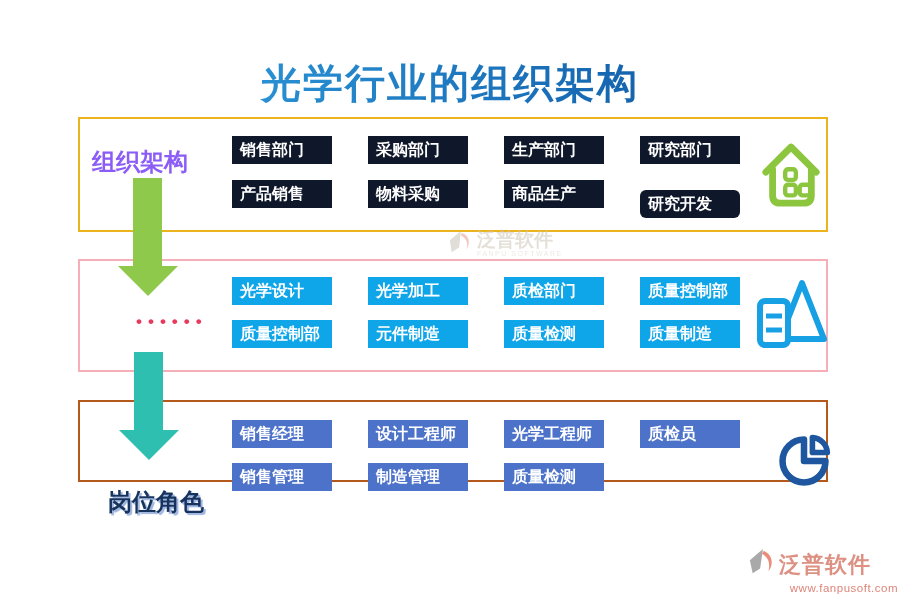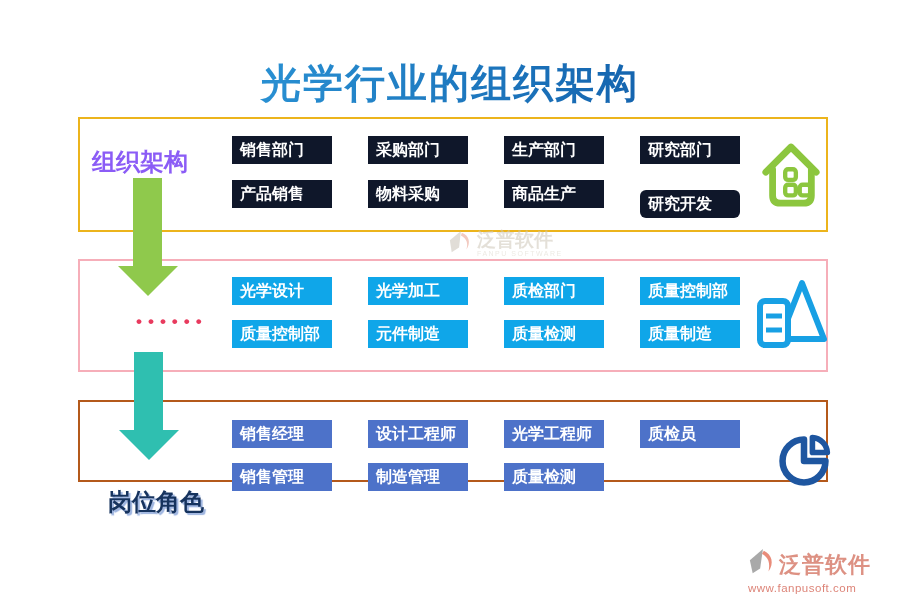--- a/index.html
+++ b/index.html
@@ -57,21 +57,21 @@
   
   .wmark { position:absolute; left:448px; top:230px; display:flex; align-items:flex-start;
            gap:5px; opacity:.55; }
   .wmark-name { font-size:19px; font-weight:bold; color:#cfc8ba; line-height:20px; }
   .wmark-sub  { font-size:7px; color:#ddd8cc; letter-spacing:1.5px; }
 
   
   .footer { position:absolute; left:748px; top:548px; width:150px; }
   .footer-top { display:flex; align-items:center; gap:3px; }
   .footer-name { font-size:22px; font-weight:bold; color:#dd9183; letter-spacing:1px; }
-  .footer-url  { font-size:11.5px; color:#dd8478; text-align:left; letter-spacing:.5px; }
+  .footer-url  { font-size:11.5px; color:#dd8478; text-align:right; letter-spacing:.5px; }
 </style>
 </head>
 <body>
 
 <div class="stage">
 
   <div class="title">光学行业的组织架构</div>
 
   <div class="box box1">
     <div class="grid grid1">

